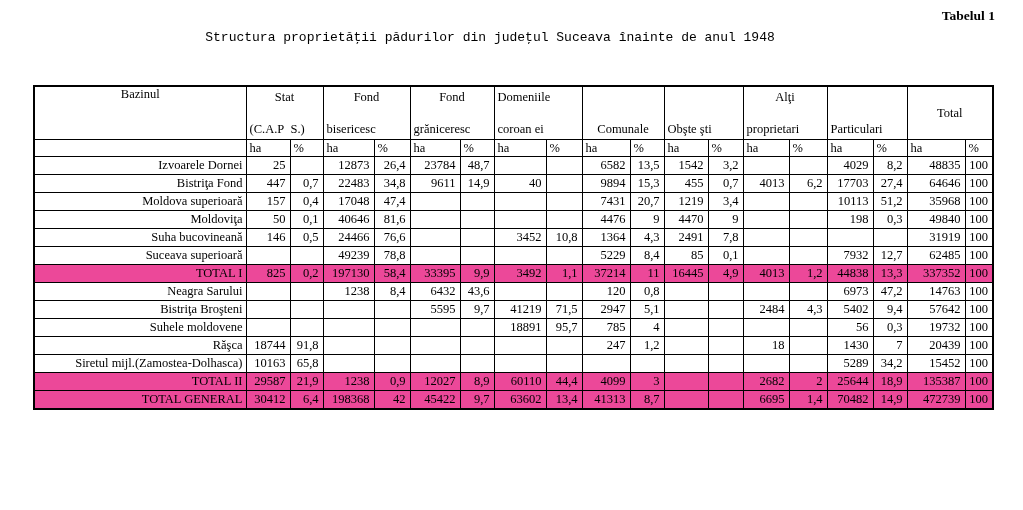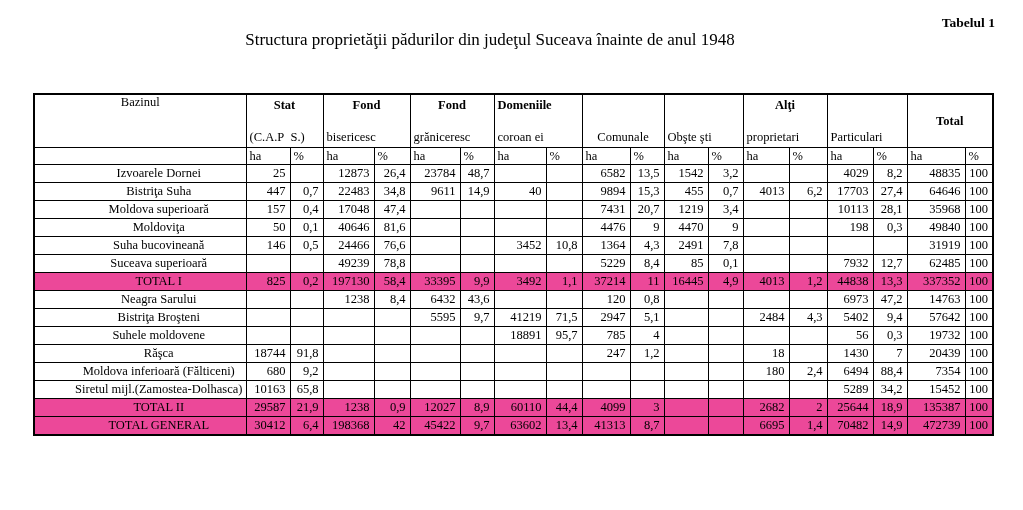--- a/index.html
+++ b/index.html
@@ -1,51 +1,51 @@
 <!DOCTYPE html>
 <html><head>
 <meta charset="utf-8">
 <style>
   html,body { margin:0; padding:0; }
   body {
     width:1023px; height:510px; background:#ffffff; color:#000;
     font-family:"Liberation Serif", serif; position:relative; overflow:hidden;
   }
   .tabelul-label {
-    position:absolute; top:15px; right:28px;
+    position:absolute; top:8px; right:28px;
     font-weight:bold; font-size:13.5px;
   }
   .doc-title {
     position:absolute; top:30px; left:0; width:980px;
-    text-align:center; font-size:17px;
+    text-align:center; font-size:13px;font-family:Liberation Mono, monospace;
   }
   table.main {
-    position:absolute; left:33px; top:93px;
+    position:absolute; left:33px; top:85px;
     border-collapse:collapse; table-layout:fixed;
     border:2px solid #000;
   }
   th, td {
     border:1px solid #000; font-weight:normal; font-size:12.5px;
     padding:0 3px; overflow:hidden; white-space:nowrap; line-height:15px;
   }
   
   tr.group-row th { height:52px; vertical-align:top; padding:0; }
   th.bazinul { vertical-align:middle; text-align:center; }
   .grp { display:flex; flex-direction:column; justify-content:space-between; height:52px; }
-  .grp .l1 { padding:3px 3px 0 3px; text-align:center;font-weight:bold; }
+  .grp .l1 { padding:3px 3px 0 3px; text-align:center; }
   .grp .l2 { padding:0 3px 2px 3px; text-align:left; }
   .grp.l1-left .l1 { text-align:left; }
   .grp.l2-center .l2 { text-align:center; }
   .grp.mid { justify-content:center; }
   .grp.mid .l1 { padding:0 3px; text-align:center; }
   
   tr.unit-row td { height:16px; text-align:left; }
   
   tbody td { height:17px; }
-  td.name { text-align:center;padding-left:40px; }
+  td.name { text-align:right;padding-left:40px; }
   td.num  { text-align:right; padding-right:4px; }
   tr.total td { background:#ec4899; }
 </style>
 </head>
 <body>
 
 <div class="tabelul-label">Tabelul 1</div>
 <div class="doc-title">Structura proprietăţii pădurilor din judeţul Suceava înainte de anul 1948</div>
 
 <table class="main">
@@ -165,21 +165,21 @@
         <td class="num">1542</td>
         <td class="num">3,2</td>
         <td class="num"></td>
         <td class="num"></td>
         <td class="num">4029</td>
         <td class="num">8,2</td>
         <td class="num">48835</td>
         <td class="num">100</td>
       </tr>
       <tr>
-        <td class="name">Bistriţa Suha</td>
+        <td class="name">Bistriţa Fond</td>
         <td class="num">447</td>
         <td class="num">0,7</td>
         <td class="num">22483</td>
         <td class="num">34,8</td>
         <td class="num">9611</td>
         <td class="num">14,9</td>
         <td class="num">40</td>
         <td class="num"></td>
         <td class="num">9894</td>
         <td class="num">15,3</td>
@@ -202,21 +202,21 @@
         <td class="num"></td>
         <td class="num"></td>
         <td class="num"></td>
         <td class="num">7431</td>
         <td class="num">20,7</td>
         <td class="num">1219</td>
         <td class="num">3,4</td>
         <td class="num"></td>
         <td class="num"></td>
         <td class="num">10113</td>
-        <td class="num">28,1</td>
+        <td class="num">51,2</td>
         <td class="num">35968</td>
         <td class="num">100</td>
       </tr>
       <tr>
         <td class="name">Moldoviţa</td>
         <td class="num">50</td>
         <td class="num">0,1</td>
         <td class="num">40646</td>
         <td class="num">81,6</td>
         <td class="num"></td>
@@ -375,41 +375,20 @@
         <td class="num"></td>
         <td class="num"></td>
         <td class="num">18</td>
         <td class="num"></td>
         <td class="num">1430</td>
         <td class="num">7</td>
         <td class="num">20439</td>
         <td class="num">100</td>
       </tr>
       <tr>
-        <td class="name">Moldova inferioară (Fălticeni)</td>
-        <td class="num">680</td>
-        <td class="num">9,2</td>
-        <td class="num"></td>
-        <td class="num"></td>
-        <td class="num"></td>
-        <td class="num"></td>
-        <td class="num"></td>
-        <td class="num"></td>
-        <td class="num"></td>
-        <td class="num"></td>
-        <td class="num"></td>
-        <td class="num"></td>
-        <td class="num">180</td>
-        <td class="num">2,4</td>
-        <td class="num">6494</td>
-        <td class="num">88,4</td>
-        <td class="num">7354</td>
-        <td class="num">100</td>
-      </tr>
-      <tr>
         <td class="name">Siretul mijl.(Zamostea-Dolhasca)</td>
         <td class="num">10163</td>
         <td class="num">65,8</td>
         <td class="num"></td>
         <td class="num"></td>
         <td class="num"></td>
         <td class="num"></td>
         <td class="num"></td>
         <td class="num"></td>
         <td class="num"></td>

